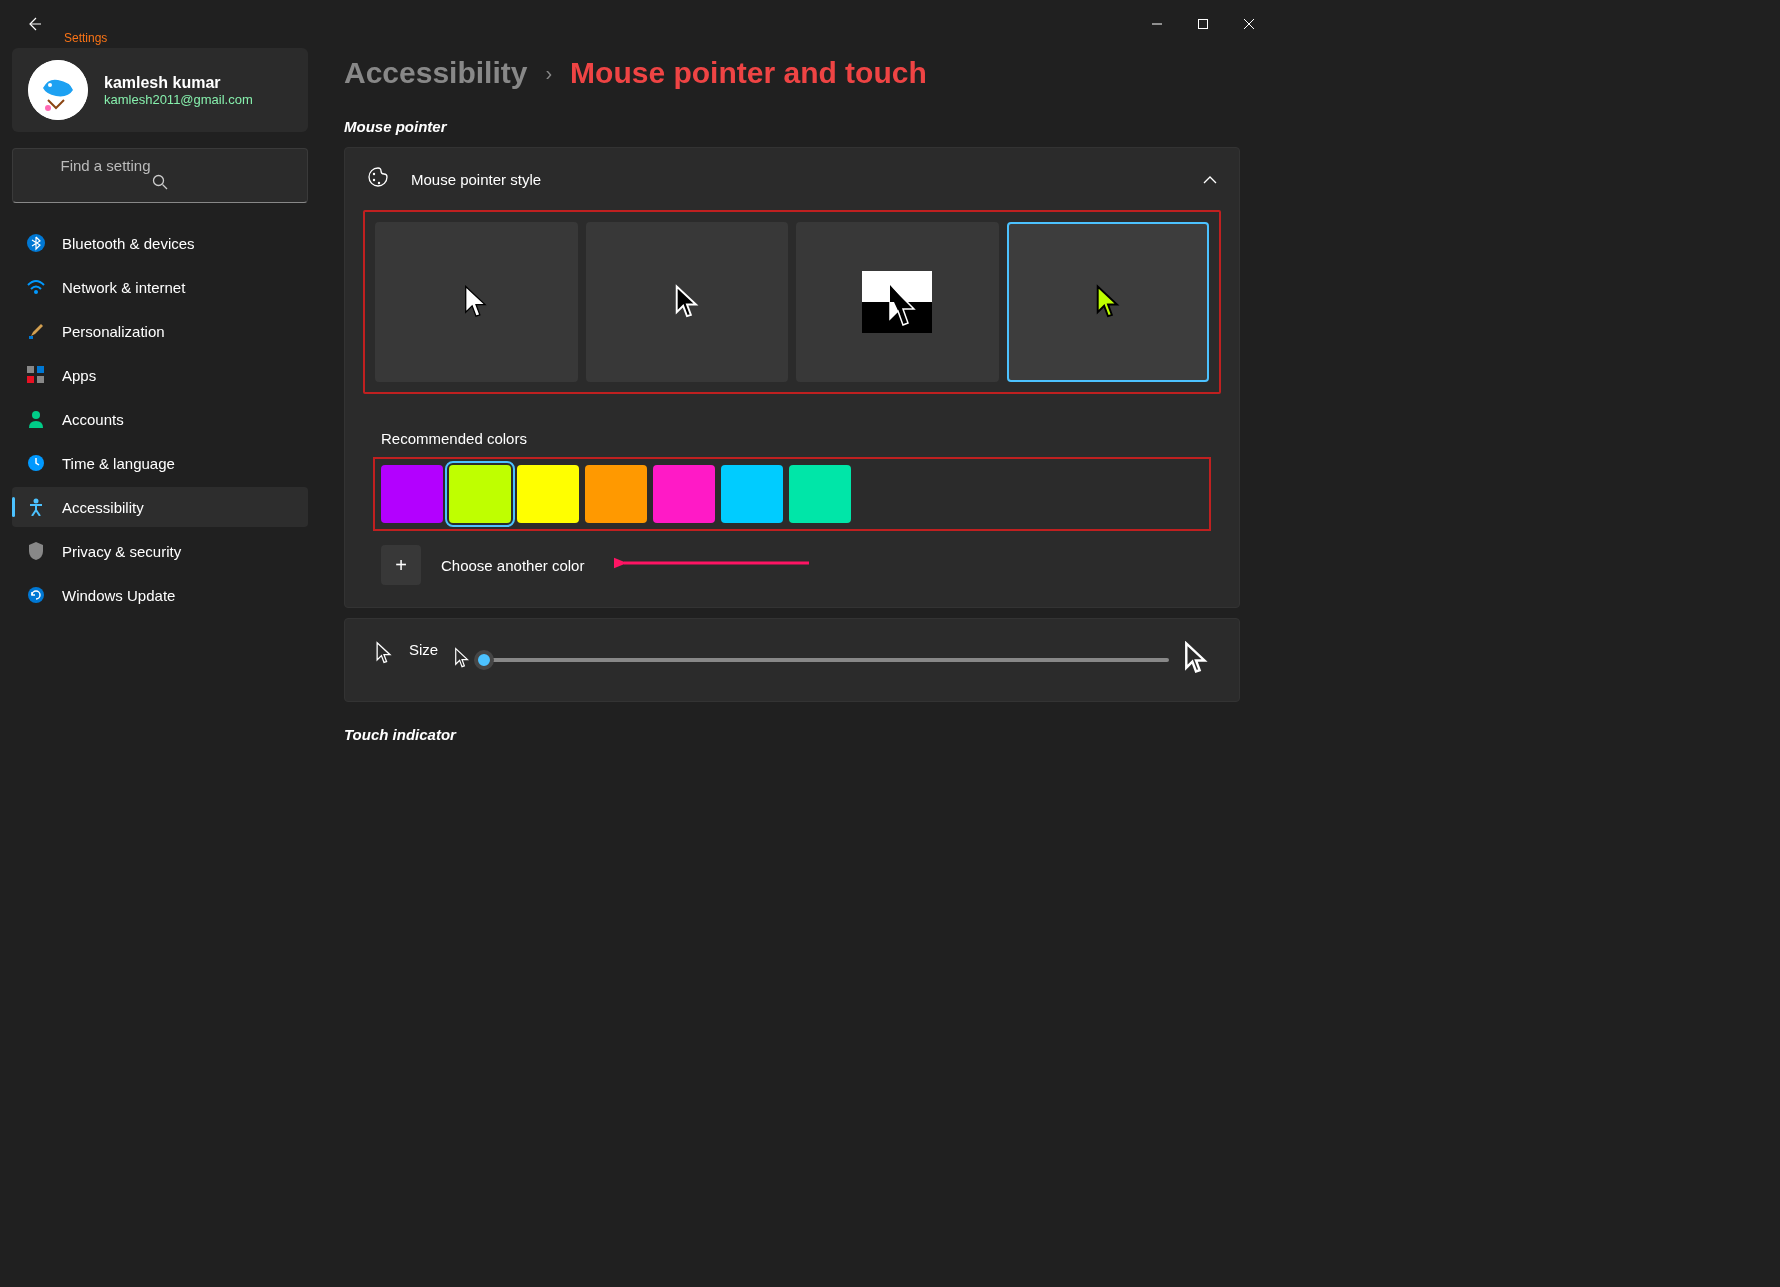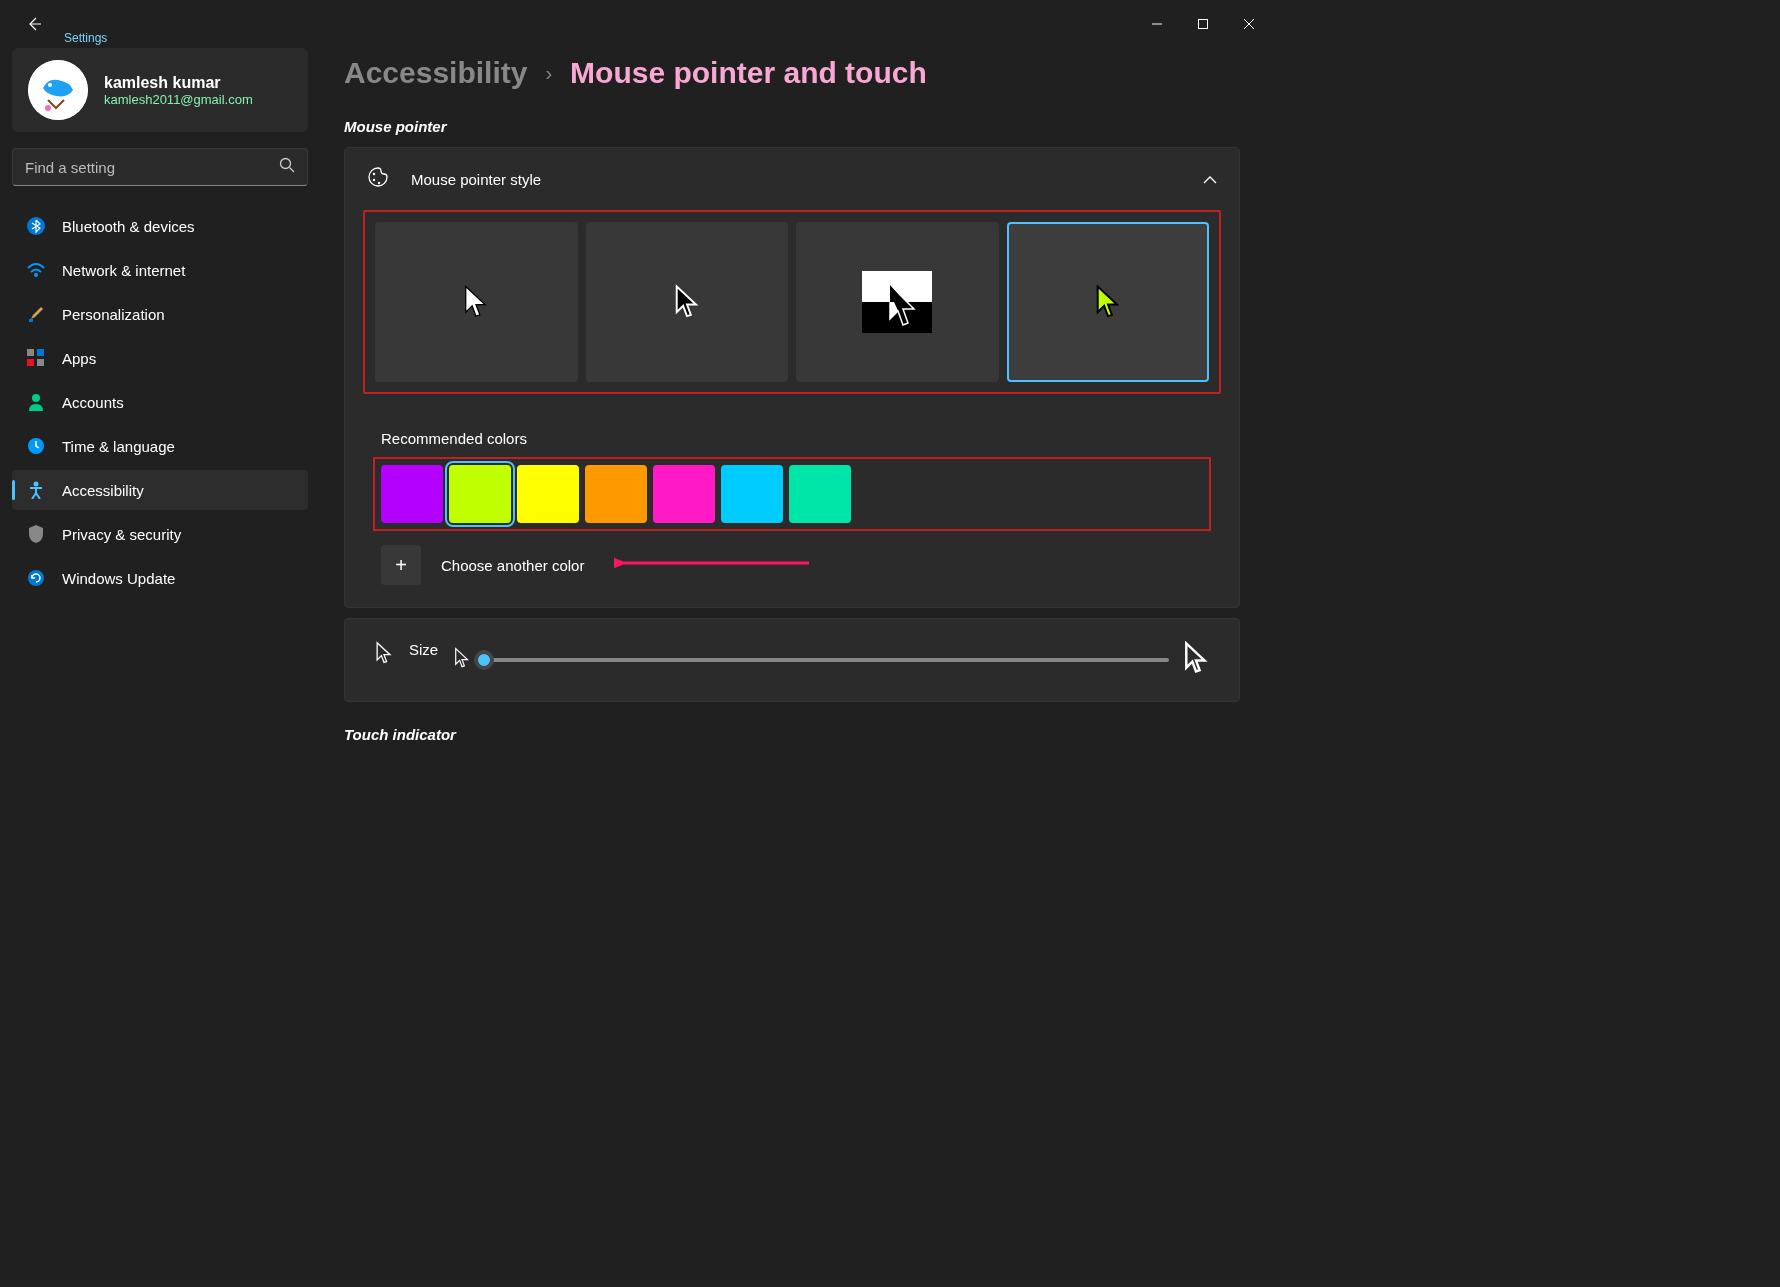--- a/index.html
+++ b/index.html
@@ -2,53 +2,53 @@
 <html><head>
 <meta charset="utf-8">
 <style>
 * { margin: 0; padding: 0; box-sizing: border-box; font-family: "Segoe UI", Arial, sans-serif; }
 body { background: #202020; color: #fff; width: 1280px; height: 927px; overflow: hidden; border-radius: 8px; }
 
 
 .titlebar { height: 48px; display: flex; align-items: center; padding: 0 8px; }
 .titlebar-left { display: flex; align-items: center; gap: 20px; padding-left: 16px; }
 .back-btn { width: 20px; height: 20px; display: flex; align-items: center; justify-content: center; cursor: pointer; }
-.titlebar-title { font-size: 12px; color: #7dd3fc; margin-top: 28px; }
+.titlebar-title { font-size: 12px; color: #f97316; margin-top: 28px; }
 .titlebar-right { margin-left: auto; display: flex; }
 .win-btn { width: 46px; height: 32px; display: flex; align-items: center; justify-content: center; cursor: pointer; }
 
 
 .content { display: flex; height: calc(100% - 48px); }
 .sidebar { width: 320px; padding: 0 12px; }
 .main { flex: 1; padding: 0 40px 0 24px; overflow-y: auto; }
 .main::-webkit-scrollbar { width: 4px; }
 .main::-webkit-scrollbar-thumb { background: #555; border-radius: 2px; }
 
 
 .user-card { display: flex; align-items: center; gap: 16px; background: #2b2b2b; border-radius: 6px; padding: 12px 16px; margin-bottom: 16px; cursor: pointer; }
 .avatar { width: 60px; height: 60px; border-radius: 50%; background: #fff; display: flex; align-items: center; justify-content: center; overflow: hidden; }
 .user-name { font-size: 16px; font-weight: 600; }
 .user-email { font-size: 13px; color: #86efac; }
 
 
-.search-box { display: flex; align-items: center; background: #2b2b2b; border: 1px solid #3a3a3a; border-bottom: 1px solid #888; border-radius: 4px; padding: 8px 12px; margin-bottom: 20px; }
+.search-box { display: flex; align-items: center; background: #2b2b2b; border: 1px solid #3a3a3a; border-bottom: 1px solid #888; border-radius: 4px; padding: 8px 12px; margin-bottom: 20px; flex-direction: column; }
 .search-box input { flex: 1; background: none; border: none; color: #ccc; font-size: 15px; outline: none; }
 .search-box input::placeholder { color: #bbb; }
 
 
 .nav-item { display: flex; align-items: center; gap: 16px; padding: 10px 14px; border-radius: 4px; cursor: pointer; font-size: 15px; margin-bottom: 4px; }
 .nav-item.active { background: #2d2d2d; position: relative; }
 .nav-item.active::before { content: ""; position: absolute; left: 0; top: 10px; bottom: 10px; width: 3px; background: #4cc2ff; border-radius: 2px; }
 .nav-icon { width: 20px; height: 20px; display: flex; align-items: center; justify-content: center; }
 
 
 .breadcrumb { display: flex; align-items: center; gap: 18px; margin-top: 8px; margin-bottom: 28px; }
 .bc-parent { font-size: 30px; font-weight: 600; color: #888; cursor: pointer; }
 .bc-sep { font-size: 20px; color: #888; }
-.bc-current { font-size: 30px; font-weight: 600; color: #f9a8d4; }
+.bc-current { font-size: 30px; font-weight: 600; color: #ef4444; }
 
 .section-title { font-size: 15px; font-weight: 600; margin-bottom: 12px; font-style: italic; }
 
 
 .card { background: #2b2b2b; border: 1px solid #333; border-radius: 4px; margin-bottom: 10px; }
 .card-header { display: flex; align-items: center; padding: 18px 22px; gap: 22px; cursor: pointer; }
 .card-header .chev { margin-left: auto; }
 .card-body { padding: 0 18px 22px 18px; }
 
 

